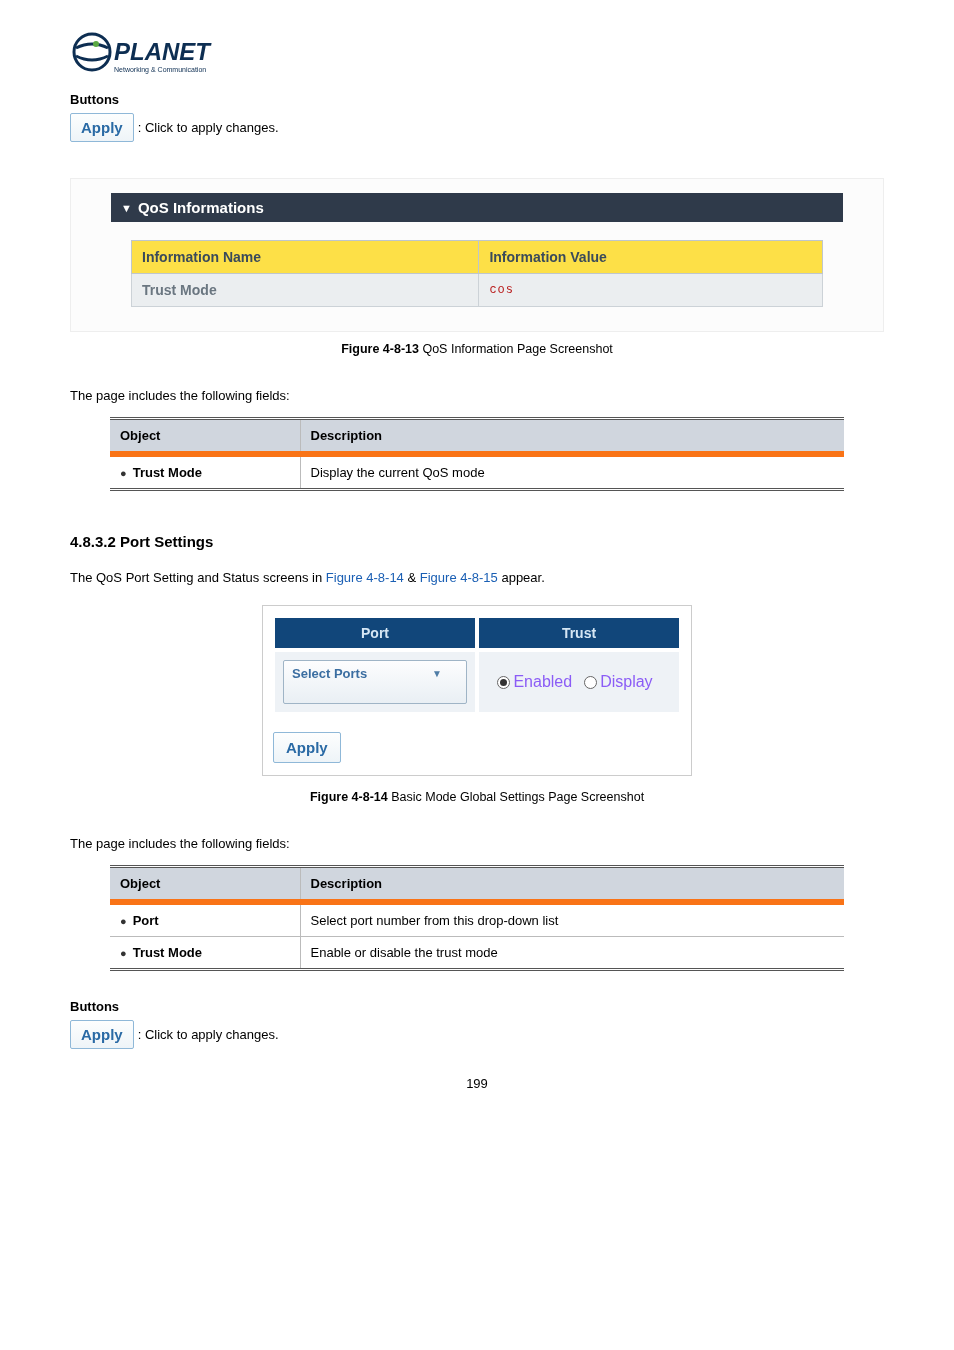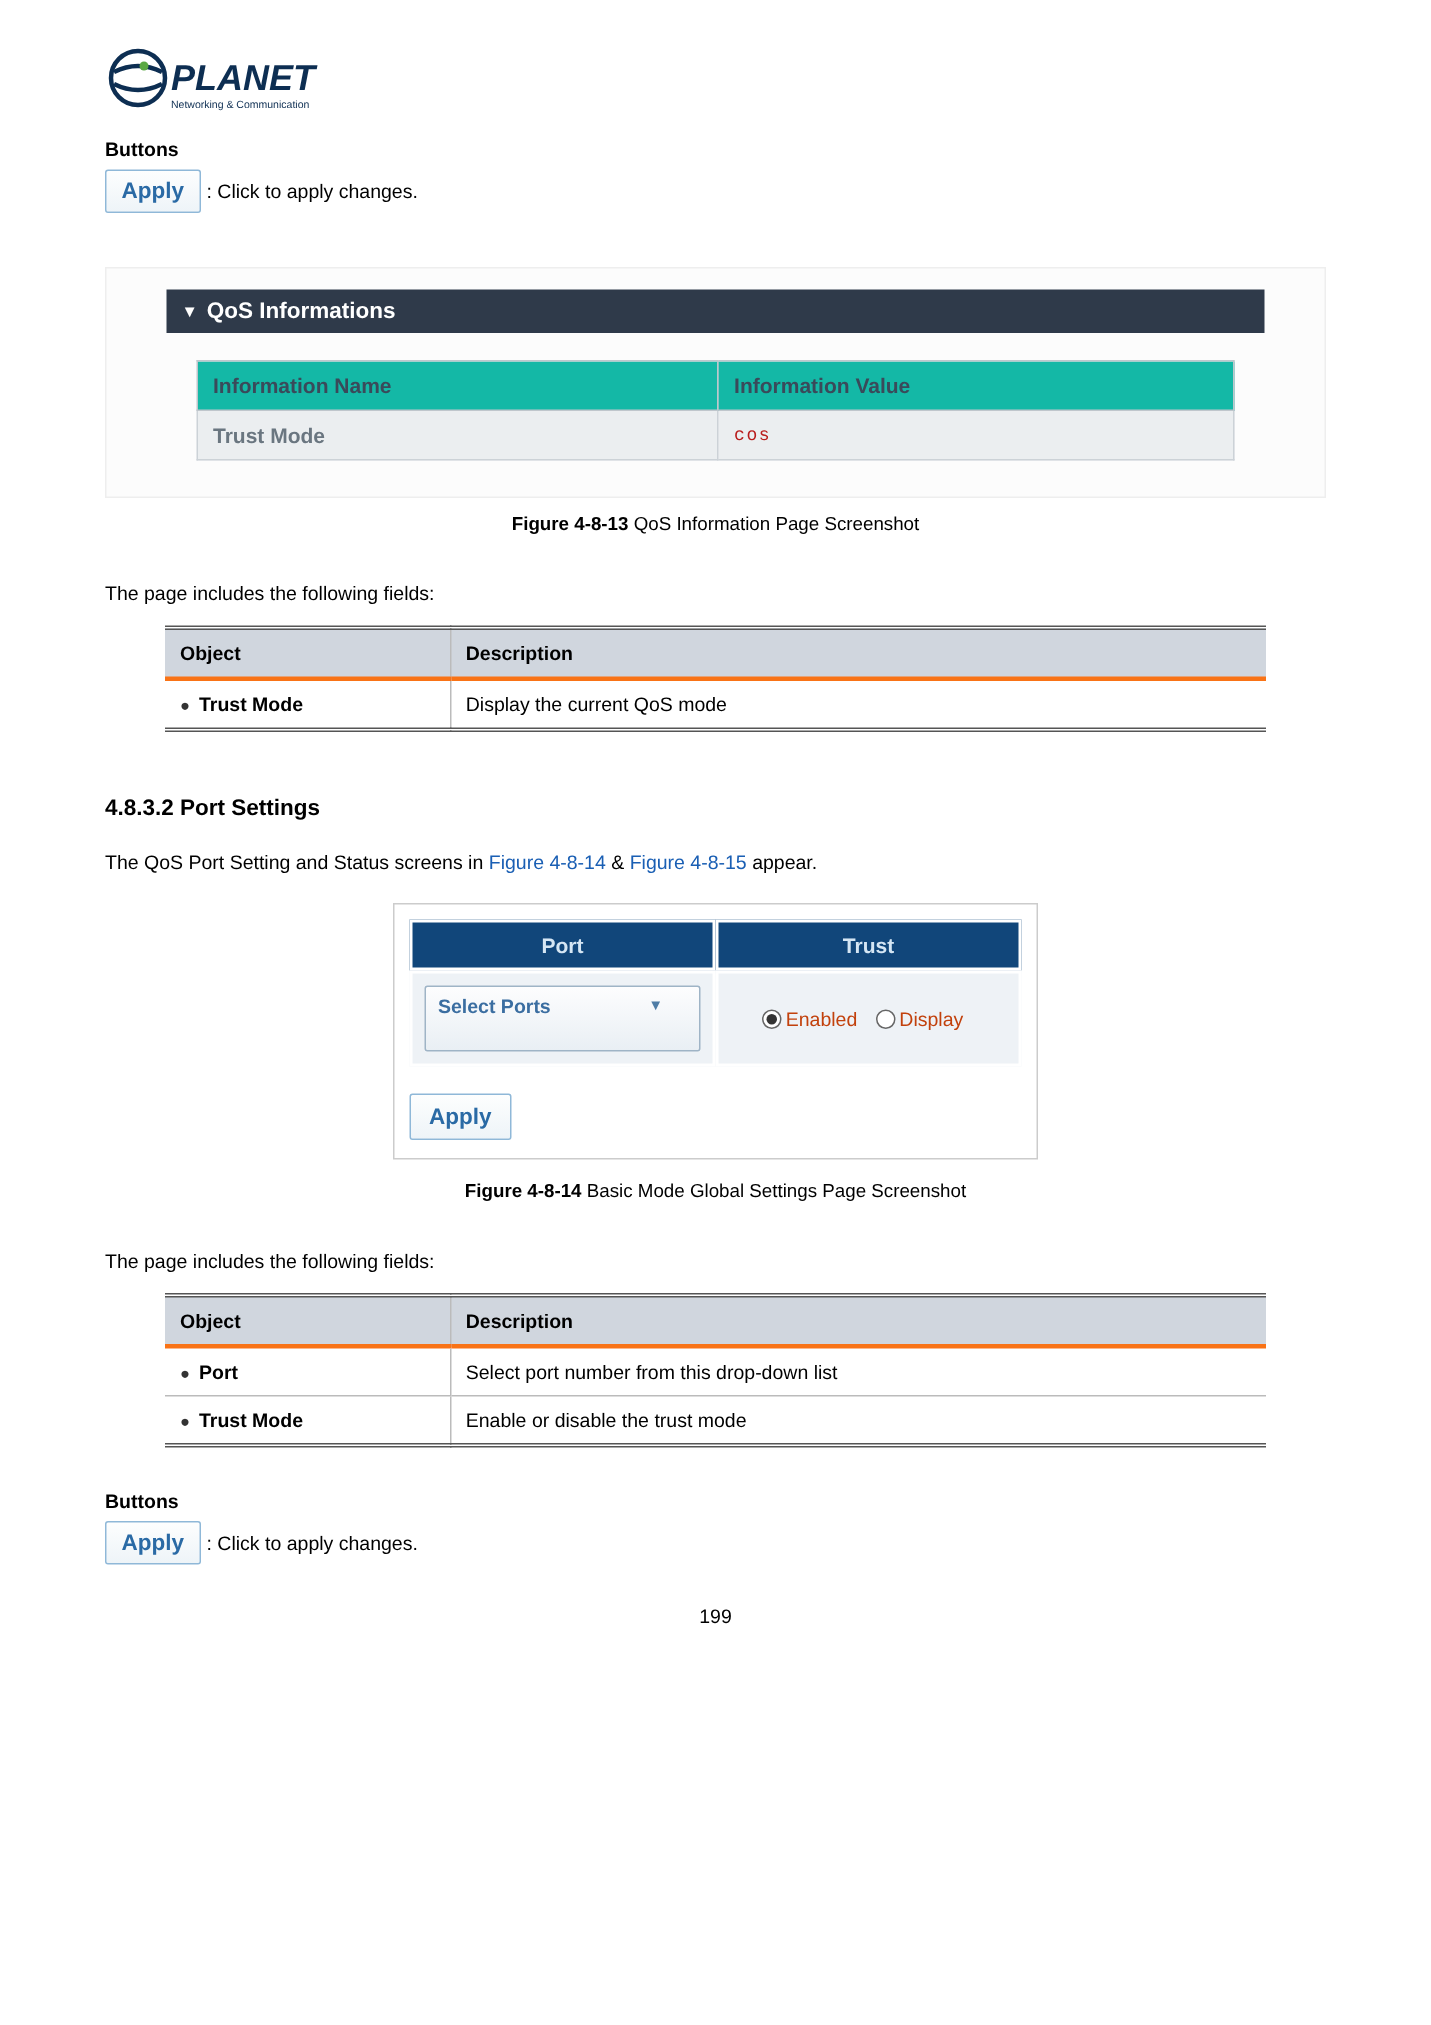--- a/index.html
+++ b/index.html
@@ -56,21 +56,21 @@
   }
   .panel-body {
     width: calc(100% - 40px);
     padding: 18px 20px 6px 20px;
   }
   .info-table {
     width: 100%;
     border-collapse: collapse;
   }
   .info-table th {
-    background: #14b8a6;
+    background: #fde047;
     color: #3a4a5a;
     font-weight: bold;
     text-align: left;
     padding: 8px 10px;
     border: 1px solid #bfc6cc;
     font-size: 14px;
   }
   .info-table td {
     background: #ebeef0;
     color: #6a7680;
@@ -101,21 +101,21 @@
     margin: 0 auto 42px auto;
     border-collapse: collapse;
     border-top: 3px double #555;
     border-bottom: 3px double #555;
   }
   .desc-table th {
     background: #d0d6de;
     text-align: left;
     padding: 8px 10px;
     font-size: 13px;
-    border-bottom: 3px solid #f97316;
+    border-bottom: 6px solid #f97316;
     border-right: 1px solid #bbb;
   }
   .desc-table th:first-child { width: 190px; }
   .desc-table td {
     padding: 8px 10px;
     border-top: 1px solid #bbb;
     border-right: 1px solid #bbb;
     font-size: 13px;
     vertical-align: middle;
   }
@@ -179,22 +179,22 @@
     cursor: pointer;
     display: flex;
     align-items: center;
     justify-content: space-between;
   }
   .select-ports .dd-arrow {
     font-size: 10px;
     color: #4f7da6;
   }
   .radio-wrap {
-    color: #c2410c;
-    font-size: 13px;
+    color: #8b5cf6;
+    font-size: 16px;
     display: flex;
     align-items: center;
     justify-content: center;
     gap: 4px;
   }
   .radio-wrap label { margin-right: 8px; display: flex; align-items: center; gap: 3px; }
   .radio-dot {
     width: 13px; height: 13px; border: 1px solid #666; border-radius: 50%;
     display: inline-flex; align-items: center; justify-content: center; background: #fff;
   }

